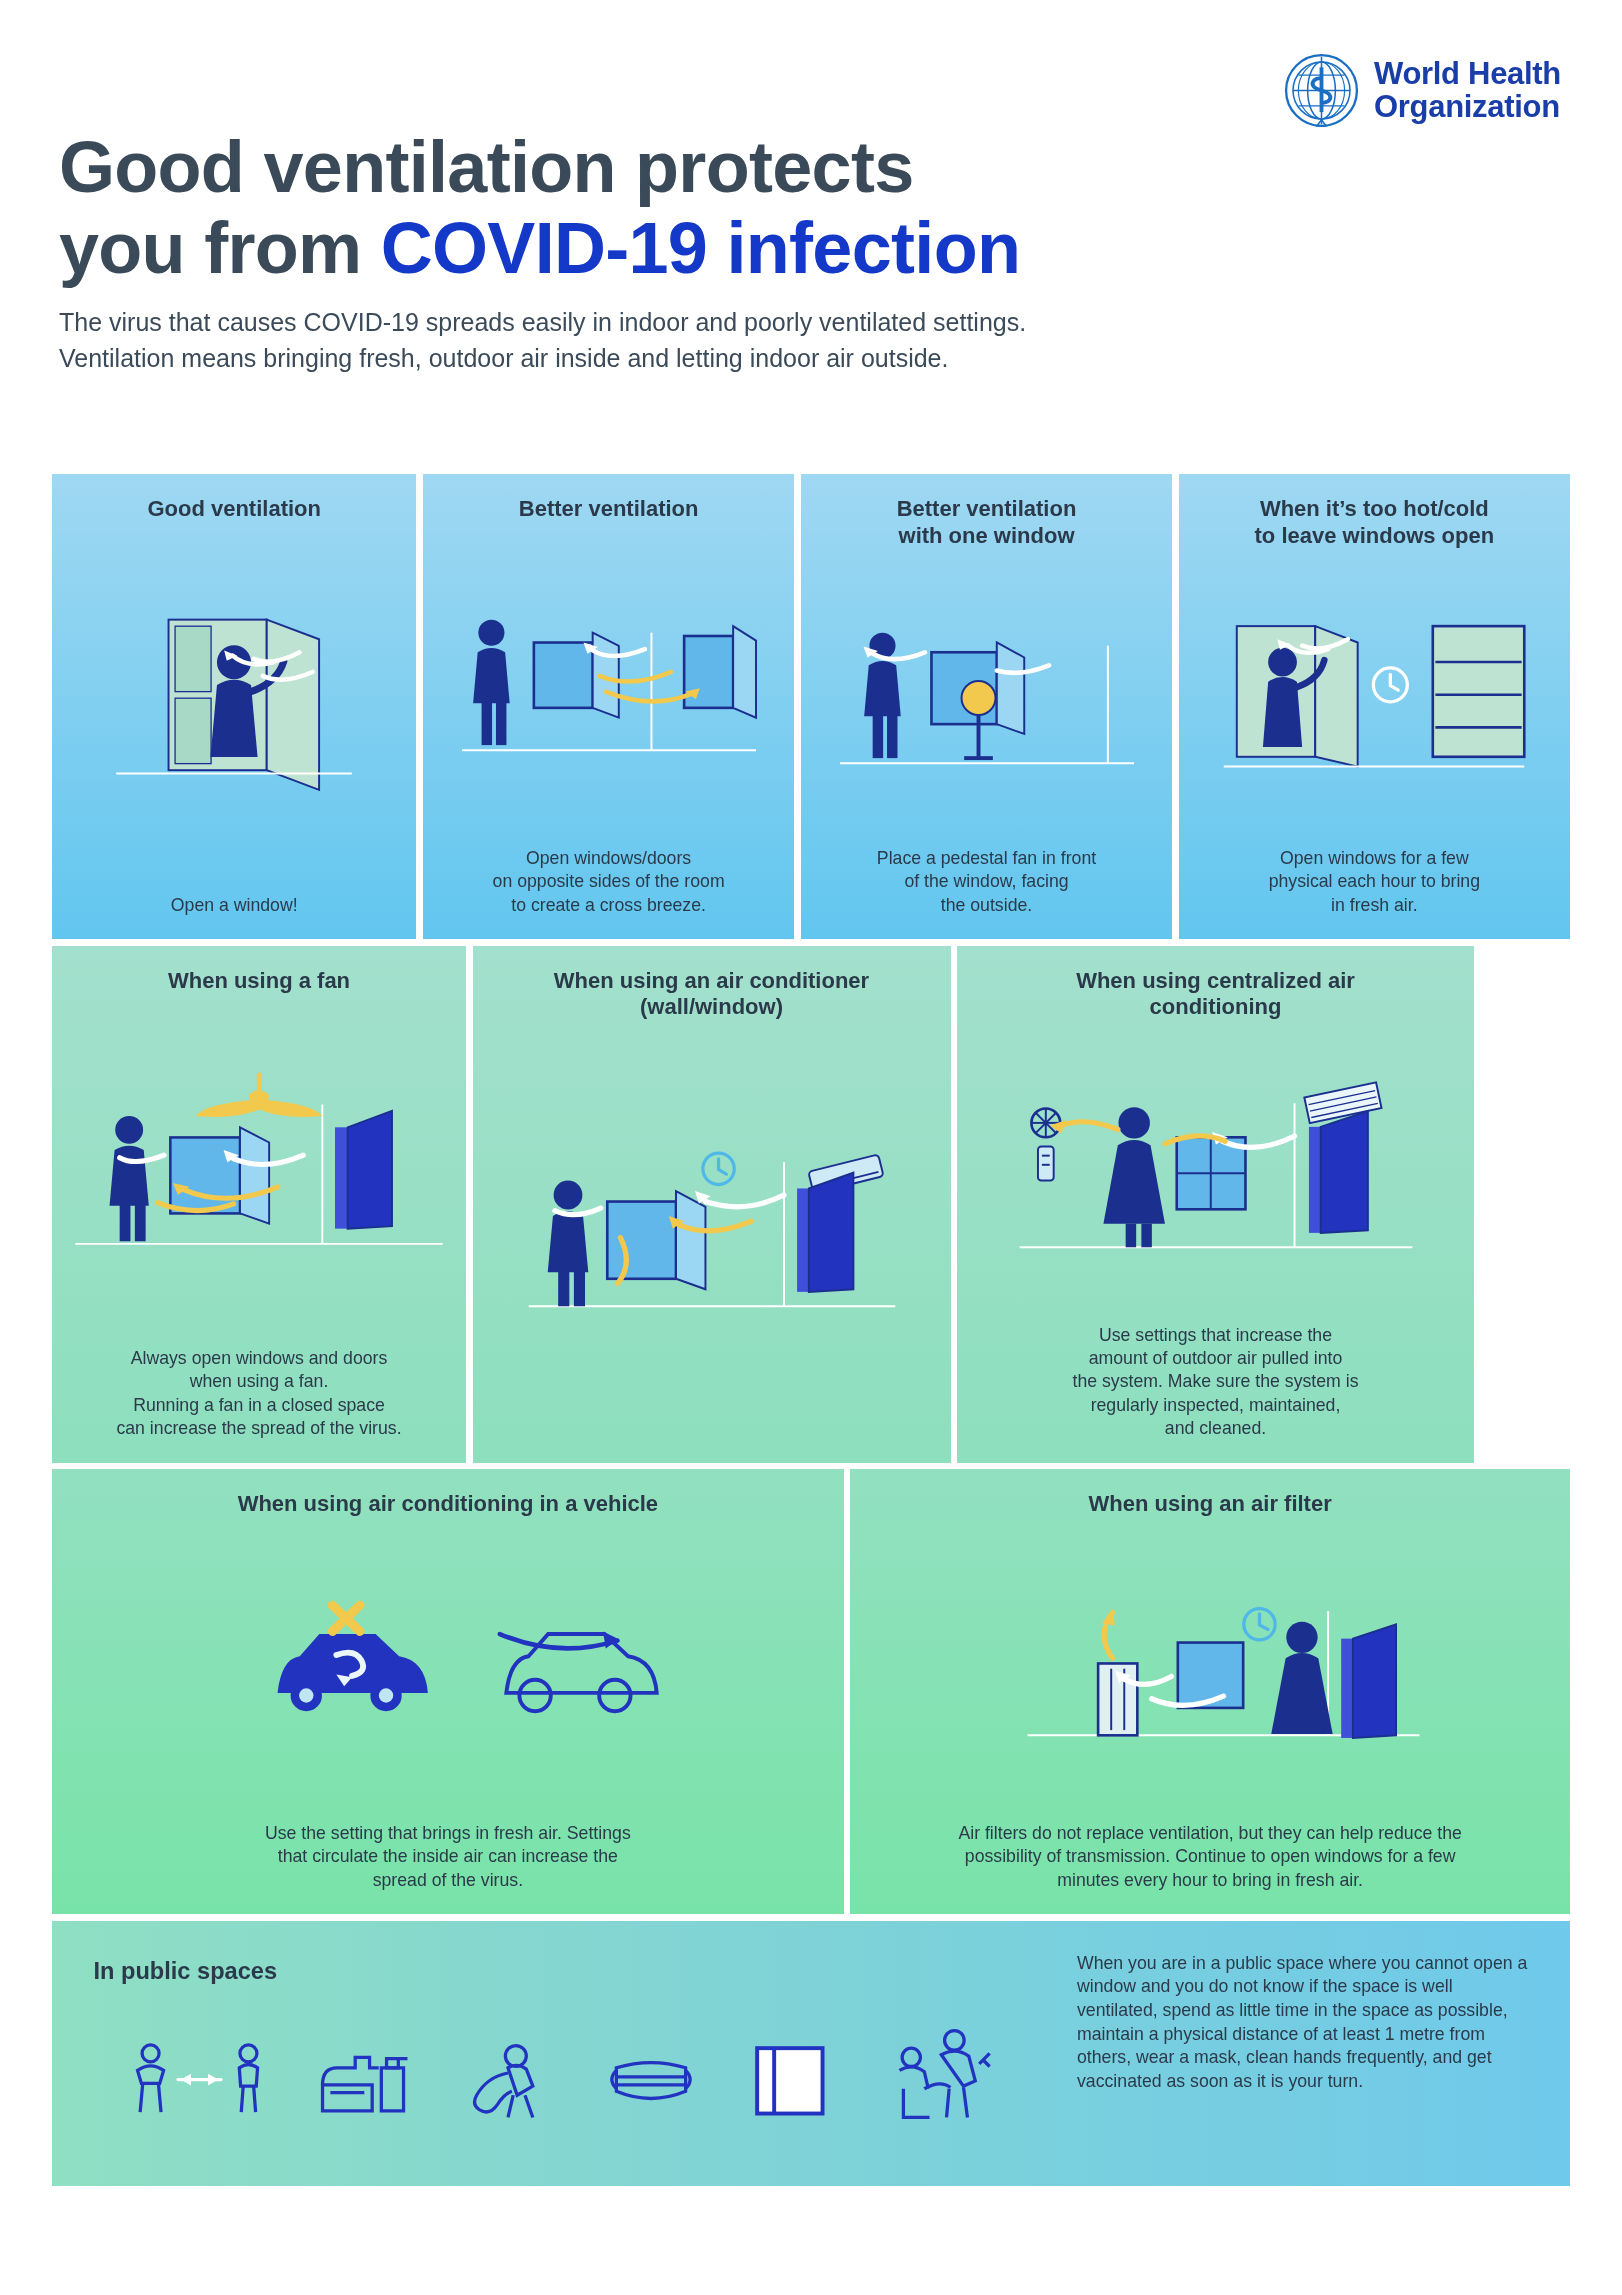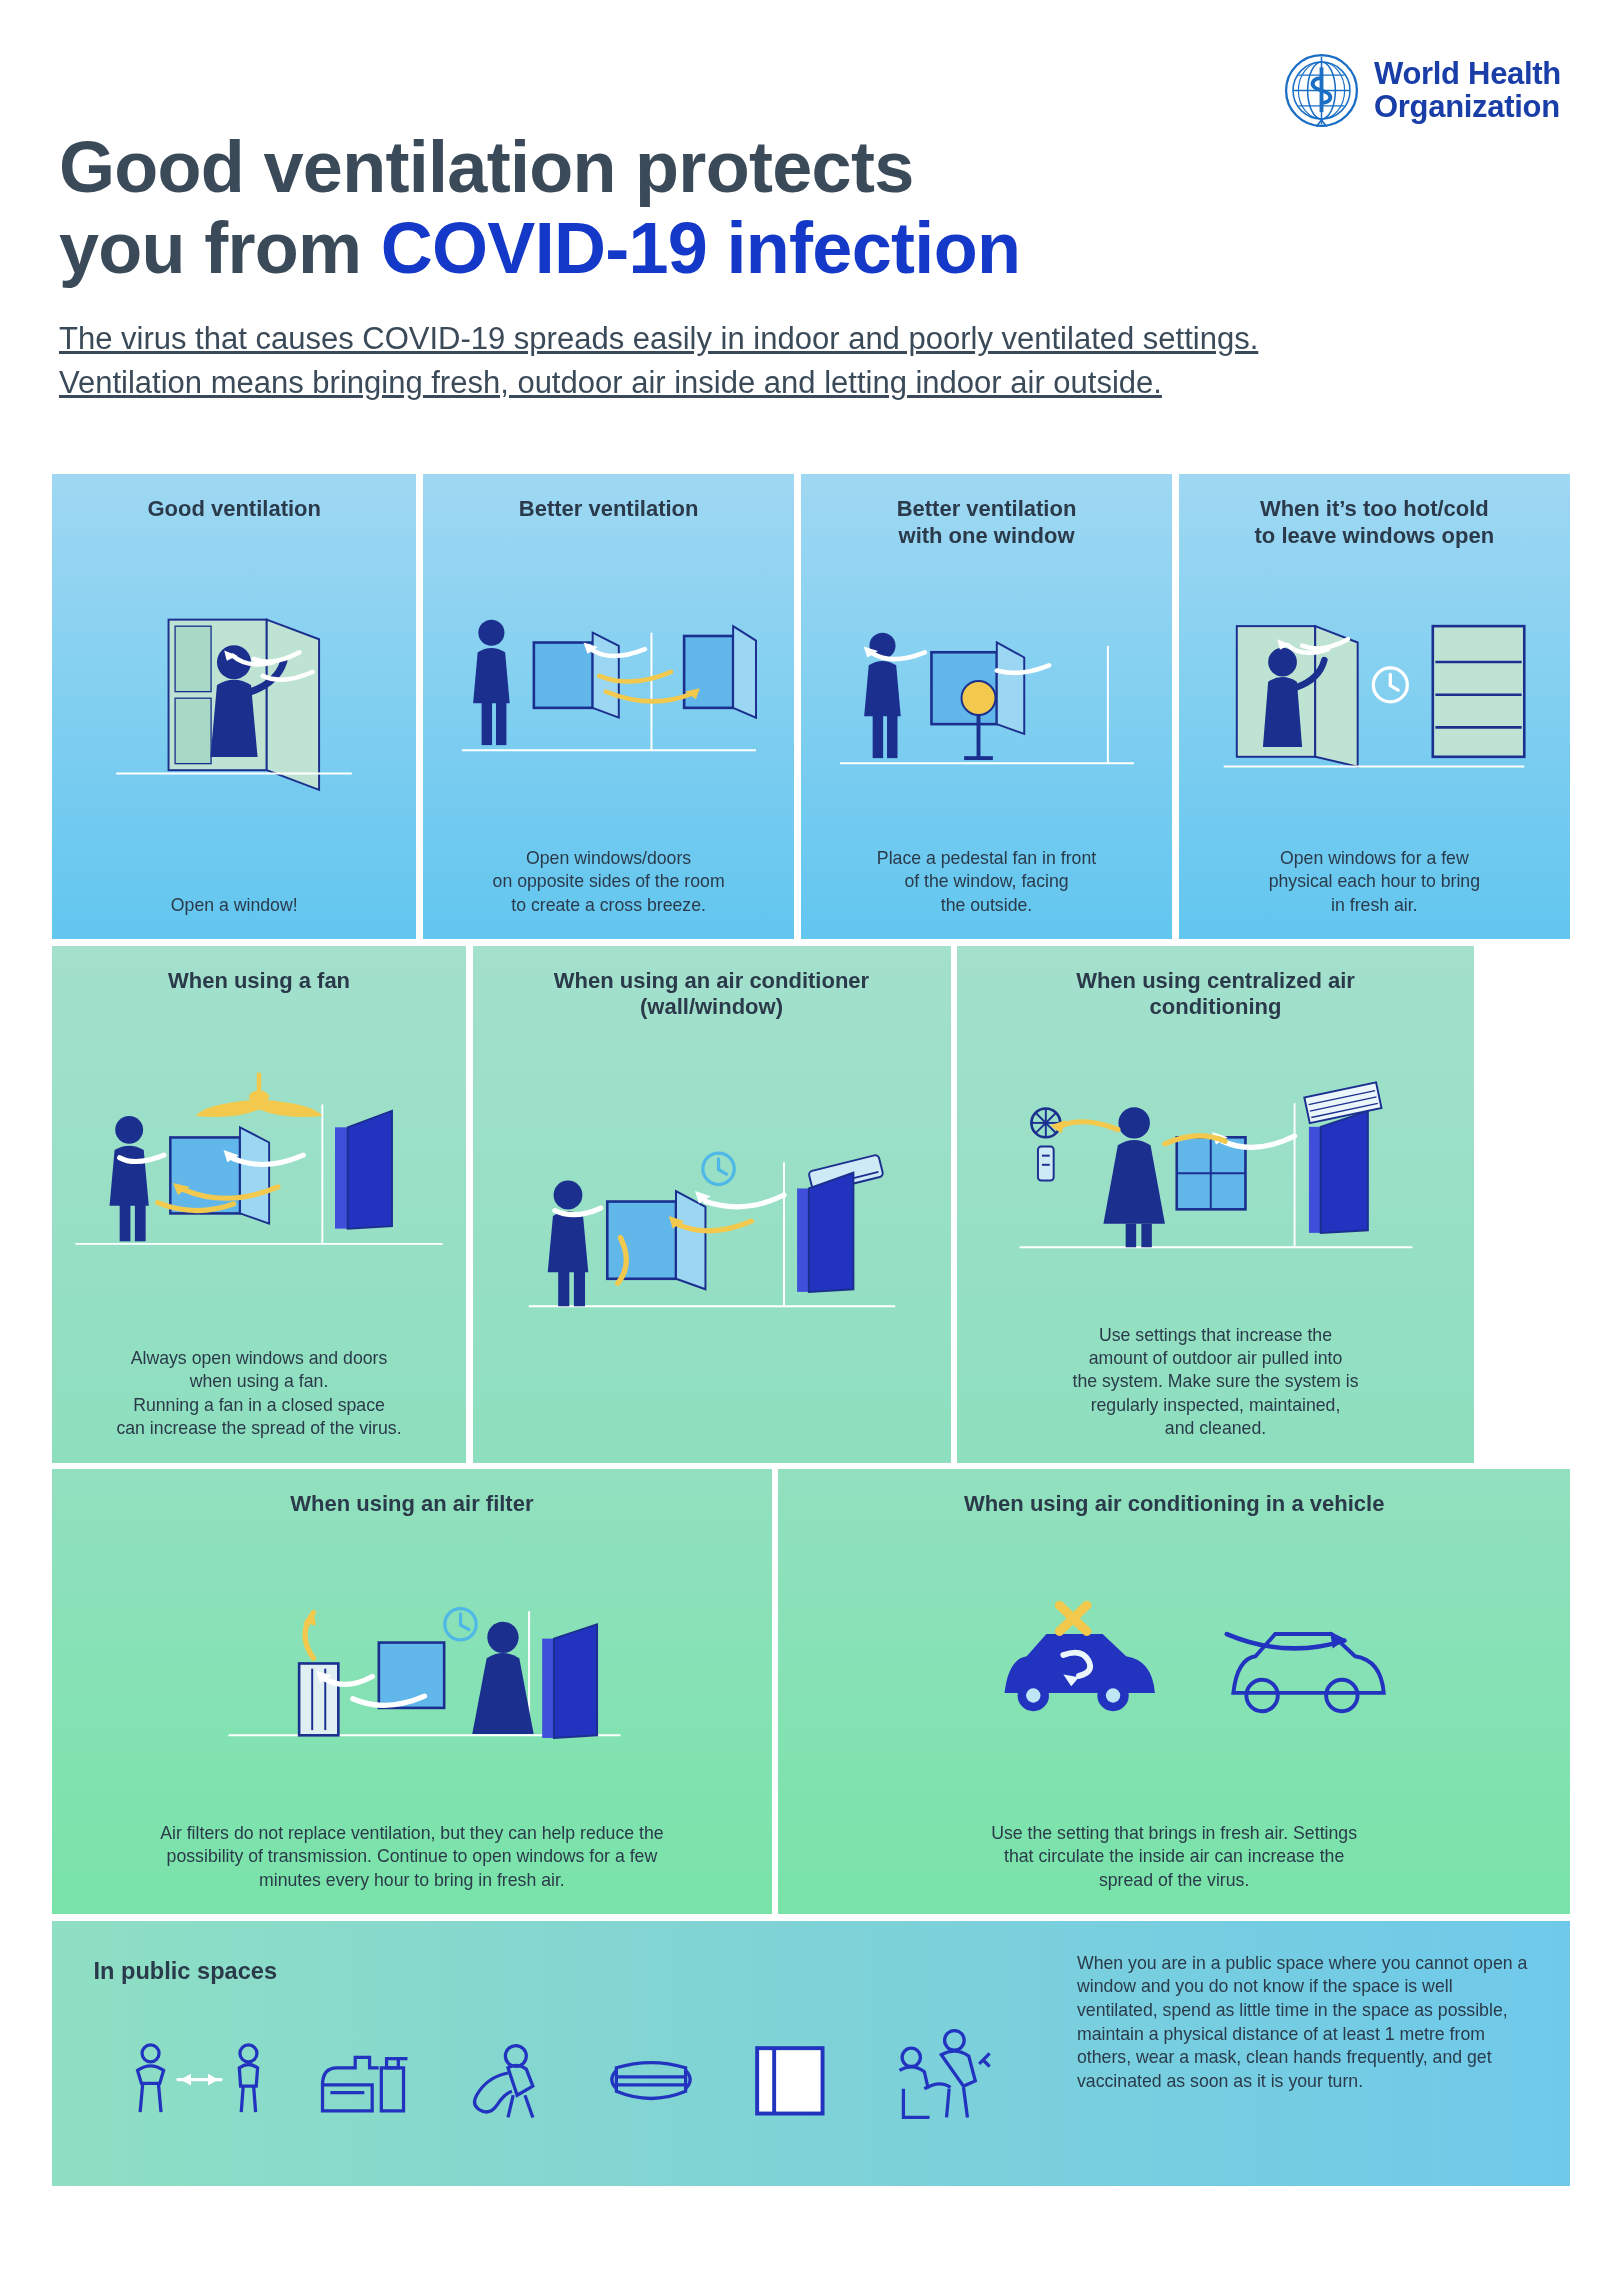--- a/index.html
+++ b/index.html
@@ -15,21 +15,21 @@
 
   
   .header { position:relative; padding: 62px 81px 0 59px; }
   .who-logo { position:absolute; right: 62px; top: 52px; display:flex; align-items:center; gap: 14.4px; }
   .who-emblem { width: 77px; height: 77px; }
   .who-text { font-family:"Liberation Sans", sans-serif; font-weight:bold; font-size:31px; line-height:1.06; color:#1a3ea8; letter-spacing:-0.3px; }
 
   h1.title { font-size: 72px; line-height: 1.12; font-weight: bold; color:#3b4a59; margin: 65px 0 0 0; letter-spacing:-0.7px; }
   h1.title .hl { color:#1438c8; }
 
-  .lede { margin-top: 29px; font-size: 31px; line-height:1.42; color:#3b4a59;text-decoration:underline; }
+  .lede { margin-top: 17px; font-size: 25px; line-height:1.42; color:#3b4a59; }
 
   
   .sections { position:absolute; left:52px; top:474px; width: 1518px; }
 
   .row { display:flex; gap: 6.5px; margin-bottom: 6.5px; }
 
   .card { position:relative; padding: 22px 17px 22px 17px; display:flex; flex-direction:column; }
   .card h3 { margin:0; font-size: 22px; line-height:1.22; font-weight:bold; text-align:center; color:#2b3a4a; }
   .card .cap { font-size: 17.7px; line-height: 1.32; text-align:center; color:#2b3a4a; }
 
@@ -325,20 +325,55 @@
 amount of outdoor air pulled into
 the system. Make sure the system is
 regularly inspected, maintained,
 and cleaned.</div>
         </div>
       </div>
     </div>
 
     <div class="row row3">
 
+      <div class="card c2">
+        <h3 style="white-space:pre-line">When using air conditioning in a vehicle</h3>
+        <div class="art">
+          <svg width="523" height="164" viewBox="0 0 800 250">
+
+            <g transform="translate(120,40)">
+              <path d="M20 120 q6 -52 34 -56 l30 -34 h86 l36 34 q40 6 44 56 z" fill="#2233c0"></path>
+              <circle cx="64" cy="124" r="24" fill="#2233c0"></circle>
+              <circle cx="64" cy="124" r="11" fill="#bfe6f5"></circle>
+              <circle cx="186" cy="124" r="24" fill="#2233c0"></circle>
+              <circle cx="186" cy="124" r="11" fill="#bfe6f5"></circle>
+              <path d="M110 62 q28 -10 38 8 q10 18 -14 24" stroke="#eaf6fb" stroke-width="9" fill="none" stroke-linecap="round"></path>
+              <path d="M134 96 l-24 -4 l12 18 z" fill="#eaf6fb"></path>
+              <g stroke="#f2c94c" stroke-width="14" stroke-linecap="round">
+                <line x1="104" y1="-14" x2="146" y2="26"></line>
+                <line x1="146" y1="-14" x2="104" y2="26"></line>
+              </g>
+            </g>
+
+            <g transform="translate(470,40)">
+              <path d="M20 120 q6 -52 34 -56 l30 -34 h86 l36 34 q40 6 44 56 z" fill="none" stroke="#2233c0" stroke-width="6"></path>
+              <circle cx="64" cy="124" r="24" fill="none" stroke="#2233c0" stroke-width="6"></circle>
+              <circle cx="186" cy="124" r="24" fill="none" stroke="#2233c0" stroke-width="6"></circle>
+              <path d="M10 30 q90 38 180 10" stroke="#2233c0" stroke-width="7" fill="none" stroke-linecap="round"></path>
+              <path d="M168 26 l24 12 l-20 14 z" fill="#2233c0"></path>
+            </g>
+          </svg>
+        </div>
+        <div class="cap-wrap">
+          <div class="cap" style="white-space:pre-line">Use the setting that brings in fresh air. Settings
+that circulate the inside air can increase the
+spread of the virus.</div>
+        </div>
+      </div>
+
       <div class="card c1">
         <h3 style="white-space:pre-line">When using an air filter</h3>
         <div class="art">
           <svg width="497" height="196" viewBox="0 0 760 300">
             <line x1="100" y1="250" x2="700" y2="250" stroke="#ffffff" stroke-width="3"></line>
             <line x1="560" y1="60" x2="560" y2="250" stroke="#ffffff" stroke-width="3"></line>
             <rect x="208" y="140" width="60" height="110" fill="#dfeff2" stroke="#1b2f8f" stroke-width="4"></rect>
             <line x1="228" y1="148" x2="228" y2="242" stroke="#1b2f8f" stroke-width="3"></line>
             <line x1="248" y1="148" x2="248" y2="242" stroke="#1b2f8f" stroke-width="3"></line>
             <path d="M230 132 q-26 -36 0 -70" stroke="#f2c94c" stroke-width="8" fill="none" stroke-linecap="round"></path>
@@ -354,55 +389,20 @@
             <rect x="580" y="102" width="18" height="152" fill="#3f4fd9"></rect>
             <path d="M598 102 L664 80 L664 250 L598 254 Z" fill="#2233c0" stroke="#1b2f8f" stroke-width="3"></path>
           </svg>
         </div>
         <div class="cap-wrap">
           <div class="cap" style="white-space:pre-line">Air filters do not replace ventilation, but they can help reduce the
 possibility of transmission. Continue to open windows for a few
 minutes every hour to bring in fresh air.</div>
         </div>
       </div>
-
-      <div class="card c2">
-        <h3 style="white-space:pre-line">When using air conditioning in a vehicle</h3>
-        <div class="art">
-          <svg width="523" height="164" viewBox="0 0 800 250">
-
-            <g transform="translate(120,40)">
-              <path d="M20 120 q6 -52 34 -56 l30 -34 h86 l36 34 q40 6 44 56 z" fill="#2233c0"></path>
-              <circle cx="64" cy="124" r="24" fill="#2233c0"></circle>
-              <circle cx="64" cy="124" r="11" fill="#bfe6f5"></circle>
-              <circle cx="186" cy="124" r="24" fill="#2233c0"></circle>
-              <circle cx="186" cy="124" r="11" fill="#bfe6f5"></circle>
-              <path d="M110 62 q28 -10 38 8 q10 18 -14 24" stroke="#eaf6fb" stroke-width="9" fill="none" stroke-linecap="round"></path>
-              <path d="M134 96 l-24 -4 l12 18 z" fill="#eaf6fb"></path>
-              <g stroke="#f2c94c" stroke-width="14" stroke-linecap="round">
-                <line x1="104" y1="-14" x2="146" y2="26"></line>
-                <line x1="146" y1="-14" x2="104" y2="26"></line>
-              </g>
-            </g>
-
-            <g transform="translate(470,40)">
-              <path d="M20 120 q6 -52 34 -56 l30 -34 h86 l36 34 q40 6 44 56 z" fill="none" stroke="#2233c0" stroke-width="6"></path>
-              <circle cx="64" cy="124" r="24" fill="none" stroke="#2233c0" stroke-width="6"></circle>
-              <circle cx="186" cy="124" r="24" fill="none" stroke="#2233c0" stroke-width="6"></circle>
-              <path d="M10 30 q90 38 180 10" stroke="#2233c0" stroke-width="7" fill="none" stroke-linecap="round"></path>
-              <path d="M168 26 l24 12 l-20 14 z" fill="#2233c0"></path>
-            </g>
-          </svg>
-        </div>
-        <div class="cap-wrap">
-          <div class="cap" style="white-space:pre-line">Use the setting that brings in fresh air. Settings
-that circulate the inside air can increase the
-spread of the virus.</div>
-        </div>
-      </div>
     </div>
 
     <div class="row4">
       <div class="public">
         <h3>In public spaces</h3>
         <div class="ptext">When you are in a public space where you cannot open a window and you do not know if the space is well ventilated, spend as little time in the space as possible, maintain a physical distance of at least 1 metre from others, wear a mask, clean hands frequently, and get vaccinated as soon as it is your turn.</div>
 
         <div class="icons-row">
           <svg width="137" height="85" viewBox="0 0 210 130">
             <g stroke="#2233c0" stroke-width="5" fill="none">

